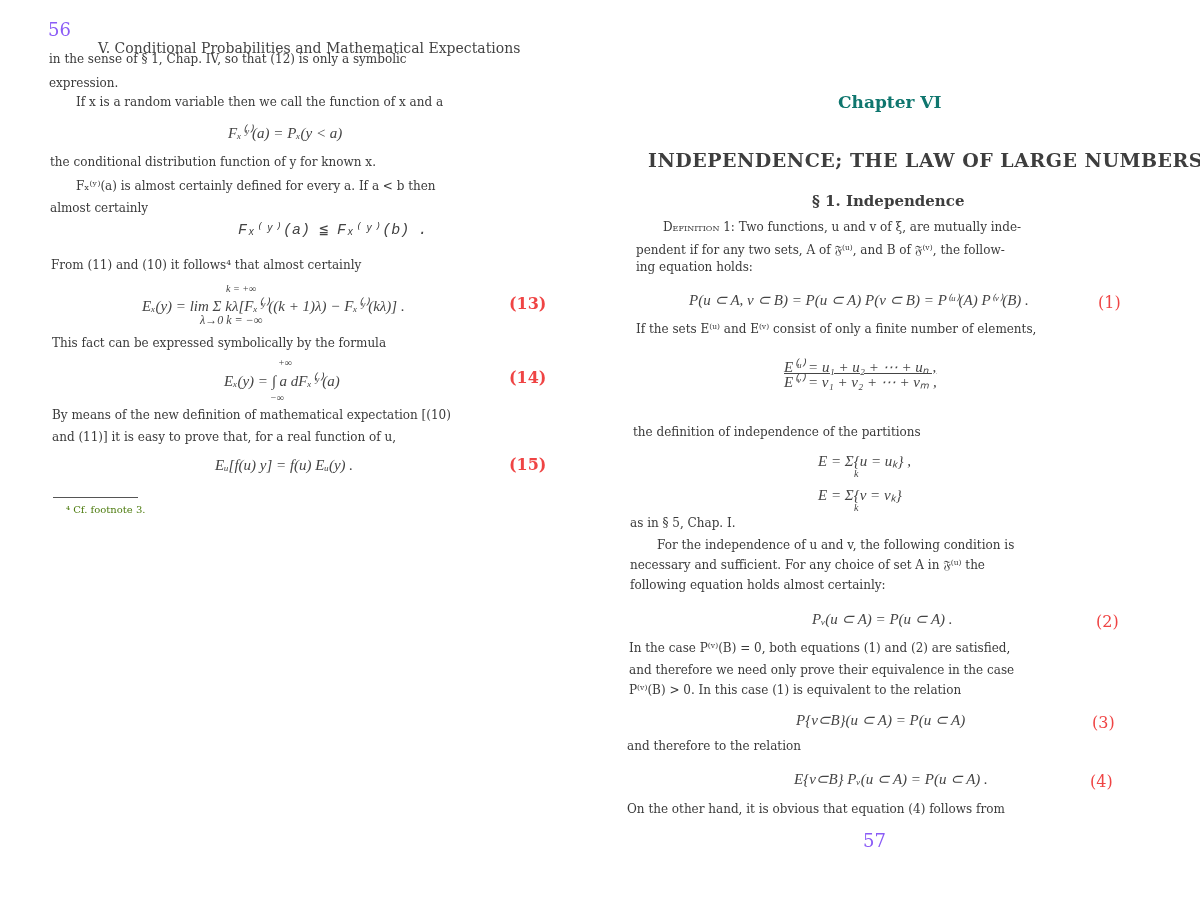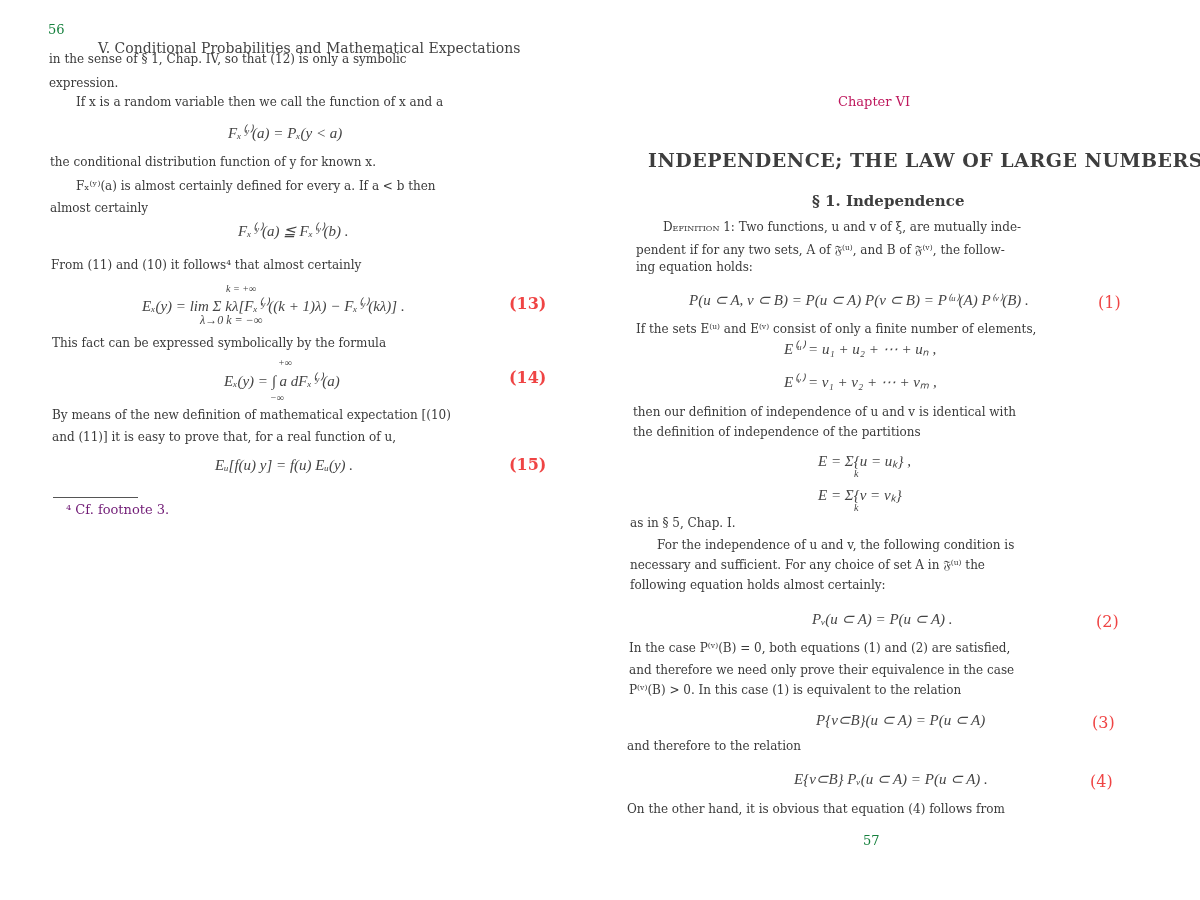--- a/index.html
+++ b/index.html
@@ -6,46 +6,46 @@
   body { width:1200px; height:900px; position:relative; overflow:hidden;
          font-family:"DejaVu Serif","Liberation Serif",serif; color:#3a3a3a; }
   .page { position:absolute; top:0; height:900px; }
   .left { left:0; width:600px; }
   .right { left:600px; width:600px; }
   .ln { position:absolute; white-space:nowrap; font-size:12px; line-height:20px; }
   .eq { position:absolute; white-space:nowrap; font-size:15px; font-family:"Liberation Serif",serif; font-style:italic; color:#444; }
   .eqno { position:absolute; white-space:nowrap; font-size:16px; font-weight:bold; color:#ef4444; }
   .eqno.r { font-weight:normal; }
   .hdr { font-size:14px; color:#444; }
-  .pg { font-size:13px; color:#15803d; }
-  .chap { font-weight:normal; font-size:13px; color:#be185d; }
+  .pg { font-size:18px; color:#8b5cf6; }
+  .chap { font-weight:bold; font-size:17px; color:#0f766e; }
   .title { font-weight:bold; font-size:19px; letter-spacing:0.5px; color:#3e3e3e; }
   .sec { font-weight:bold; font-size:15px; color:#3e3e3e; }
   .sc { font-variant:small-caps; }
-  .fn { font-size:13px; color:#701a75; }
+  .fn { font-size:10px; color:#4d7c0f; }
   .rule { position:absolute; height:1px; background:#555; }
 </style>
 </head>
 <body>
 
 <div class="page left">
   <div class="ln pg" style="left:48px;top:20px;">56</div>
   <div class="ln hdr" style="left:98px;top:18px;margin-top:20px;">V. Conditional Probabilities and Mathematical Expectations</div>
 
   <div class="ln" style="left:49px;top:49px;">in the sense of § 1, Chap. IV, so that (12) is only a symbolic</div>
   <div class="ln" style="left:49px;top:73px;">expression.</div>
   <div class="ln" style="left:76px;top:92px;">If x is a random variable then we call the function of x and a</div>
 
   <div class="eq" style="left:228px;top:122px;">Fₓ⁽ʸ⁾(a) = Pₓ(y &lt; a)</div>
 
   <div class="ln" style="left:50px;top:152px;">the conditional distribution function of y for known x.</div>
   <div class="ln" style="left:76px;top:176px;">Fₓ⁽ʸ⁾(a) is almost certainly defined for every a. If a &lt; b then</div>
   <div class="ln" style="left:50px;top:198px;">almost certainly</div>
 
-  <div class="eq" style="left:238px;top:220px;">Fₓ⁽ʸ⁾(a) ≦ Fₓ⁽ʸ⁾(b) .</div>
+  <div class="eq" style="left:238px;top:220px;font-family:Liberation Mono, monospace;">Fₓ⁽ʸ⁾(a) ≦ Fₓ⁽ʸ⁾(b) .</div>
 
   <div class="ln" style="left:51px;top:255px;">From (11) and (10) it follows⁴ that almost certainly</div>
 
   <div class="eq" style="left:226px;top:283px;font-size:10px;">k = +∞</div>
   <div class="eq" style="left:142px;top:295px;">Eₓ(y) = lim Σ kλ[Fₓ⁽ʸ⁾((k + 1)λ) − Fₓ⁽ʸ⁾(kλ)] .</div>
   <div class="eq" style="left:200px;top:313px;font-size:12px;">λ→0  k = −∞</div>
   <div class="eqno" style="left:509px;top:294px;">(13)</div>
 
   <div class="ln" style="left:52px;top:333px;">This fact can be expressed symbolically by the formula</div>
 
@@ -71,44 +71,43 @@
 
   <div class="ln" style="left:63px;top:217px;"><span class="sc">Definition 1</span><span>: Two functions, u and v of ξ, are mutually inde-</span></div>
   <div class="ln" style="left:36px;top:240px;">pendent if for any two sets, A of 𝔉⁽ᵘ⁾, and B of 𝔉⁽ᵛ⁾, the follow-</div>
   <div class="ln" style="left:36px;top:257px;">ing equation holds:</div>
 
   <div class="eq" style="left:89px;top:291px;">P(u ⊂ A, v ⊂ B) = P(u ⊂ A) P(v ⊂ B) = P⁽ᵘ⁾(A) P⁽ᵛ⁾(B) .</div>
   <div class="eqno r" style="left:498px;top:293px;">(1)</div>
 
   <div class="ln" style="left:36px;top:319px;">If the sets E⁽ᵘ⁾ and E⁽ᵛ⁾ consist of only a finite number of elements,</div>
 
-  <div class="eq" style="left:184px;top:338px;">E⁽ᵘ⁾ = u₁ + u₂ + ⋯ + uₙ ,</div>
+  <div class="eq" style="left:184px;top:356px;text-decoration:underline;">E⁽ᵘ⁾ = u₁ + u₂ + ⋯ + uₙ ,</div>
   <div class="eq" style="left:184px;top:371px;">E⁽ᵛ⁾ = v₁ + v₂ + ⋯ + vₘ ,</div>
 
-  <div class="ln" style="left:33px;top:402px;">then our definition of independence of u and v is identical with</div>
   <div class="ln" style="left:33px;top:422px;">the definition of independence of the partitions</div>
 
   <div class="eq" style="left:218px;top:450px;">E = Σ{u = uₖ} ,</div>
   <div class="eq" style="left:254px;top:468px;font-size:10px;">k</div>
   <div class="eq" style="left:218px;top:484px;">E = Σ{v = vₖ}</div>
   <div class="eq" style="left:254px;top:502px;font-size:10px;">k</div>
 
   <div class="ln" style="left:30px;top:513px;">as in § 5, Chap. I.</div>
   <div class="ln" style="left:57px;top:535px;">For the independence of u and v, the following condition is</div>
   <div class="ln" style="left:30px;top:555px;">necessary and sufficient. For any choice of set A in 𝔉⁽ᵘ⁾ the</div>
   <div class="ln" style="left:30px;top:575px;">following equation holds almost certainly:</div>
 
   <div class="eq" style="left:212px;top:610px;">Pᵥ(u ⊂ A) = P(u ⊂ A) .</div>
   <div class="eqno r" style="left:496px;top:612px;">(2)</div>
 
   <div class="ln" style="left:29px;top:638px;">In the case P⁽ᵛ⁾(B) = 0, both equations (1) and (2) are satisfied,</div>
   <div class="ln" style="left:29px;top:660px;">and therefore we need only prove their equivalence in the case</div>
   <div class="ln" style="left:29px;top:680px;">P⁽ᵛ⁾(B) &gt; 0. In this case (1) is equivalent to the relation</div>
 
-  <div class="eq" style="left:216px;top:711px;">P{v⊂B}(u ⊂ A) = P(u ⊂ A)</div>
+  <div class="eq" style="left:196px;top:711px;">P{v⊂B}(u ⊂ A) = P(u ⊂ A)</div>
   <div class="eqno r" style="left:492px;top:713px;">(3)</div>
 
   <div class="ln" style="left:27px;top:736px;">and therefore to the relation</div>
 
   <div class="eq" style="left:194px;top:770px;">E{v⊂B} Pᵥ(u ⊂ A) = P(u ⊂ A) .</div>
   <div class="eqno r" style="left:490px;top:772px;">(4)</div>
 
   <div class="ln" style="left:27px;top:799px;">On the other hand, it is obvious that equation (4) follows from</div>
 
   <div class="ln pg" style="left:263px;top:831px;">57</div>

